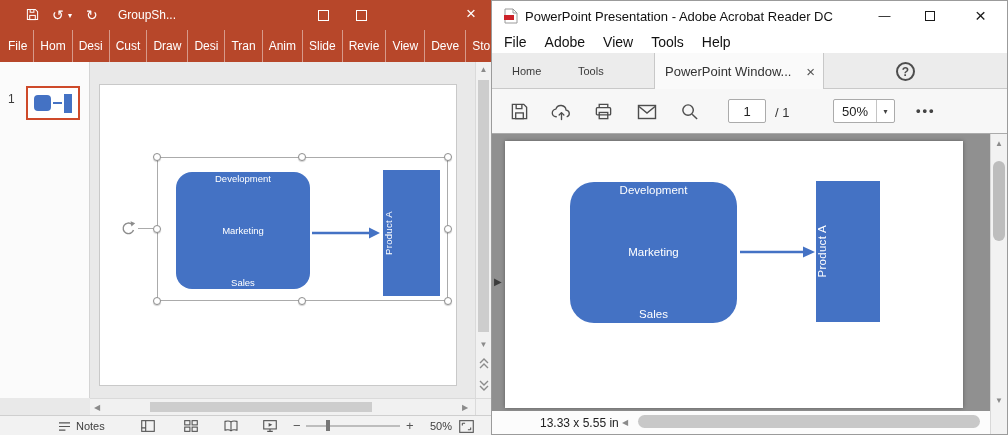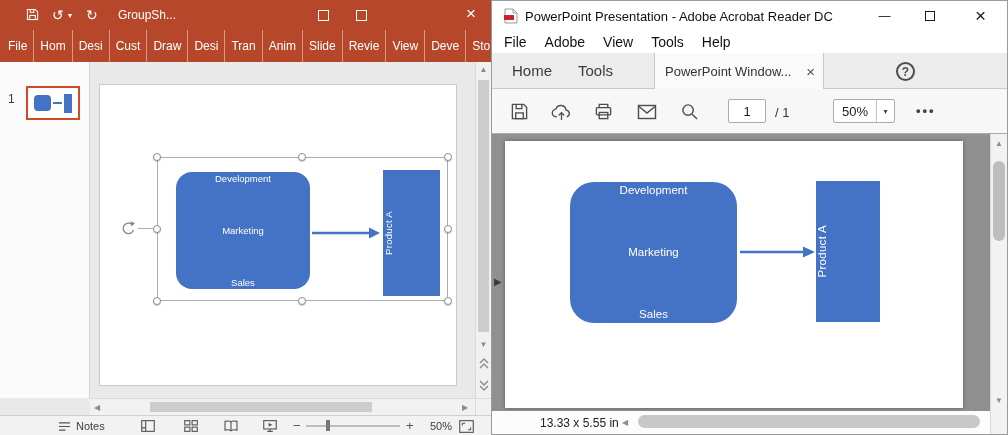--- a/index.html
+++ b/index.html
@@ -43,21 +43,21 @@
 
   
   #acr{left:491px;top:0;width:517px;height:435px;background:#6d28d9;border:1px solid #9B9B9B;overflow:hidden}
   .acr-titlebar{left:0;top:0;width:515px;height:30px;background:#fff}
   .acr-title{font-size:13px;color:#111;line-height:16px;white-space:nowrap}
   .win-btn{width:45px;height:29px;display:flex;align-items:center;justify-content:center;color:#1a1a1a}
   .max-box{width:10px;height:10px;border:1px solid #1a1a1a}
   .acr-menubar{left:0;top:30px;width:515px;height:22px;background:#fff;display:flex;padding-left:3px}
   .menu-item{font-size:14px;color:#111;padding:0 9px;line-height:22px}
   .acr-tabbar{left:0;top:52px;width:515px;height:36px;background:#ECECEC;border-bottom:1px solid #C9C9C9}
-  .nav-tab{font-size:15px;color:#3B3B3B;line-height:36px}
+  .nav-tab{font-size:11px;color:#3B3B3B;line-height:36px}
   .doc-tab{left:162px;top:0;width:170px;height:36px;background:#FAFAFA;border-left:1px solid #C8C8C8;border-right:1px solid #C8C8C8;display:flex;align-items:center;padding:0 8px 0 10px}
   .doc-tab-label{font-size:13px;color:#333;white-space:nowrap;overflow:hidden;text-overflow:ellipsis;flex:1}
   .doc-tab-close{font-size:15px;color:#555;margin-left:6px}
   .help-circle{width:19px;height:19px;border:2px solid #4d4d4d;border-radius:50%;font-size:12px;font-weight:bold;color:#4d4d4d;display:flex;align-items:center;justify-content:center}
   .signin{font-size:15px;font-weight:600;color:#1a1a1a;line-height:36px}
   .acr-toolbar{left:0;top:88px;width:515px;height:45px;background:#F7F7F7;border-bottom:1px solid #ABABAB}
   .field{background:#fff;border:1px solid #ABABAB;border-radius:2px;display:flex;align-items:center;justify-content:center;font-size:13px;color:#222}
   .toolbar-text{font-size:13px;color:#333}
   .zoom-caret{border-left:1px solid #C4C4C4;height:22px;display:flex;align-items:center;justify-content:center;width:18px;font-size:8px;color:#444}
   .more-dots{font-size:13px;color:#444;letter-spacing:2px;font-weight:bold}

